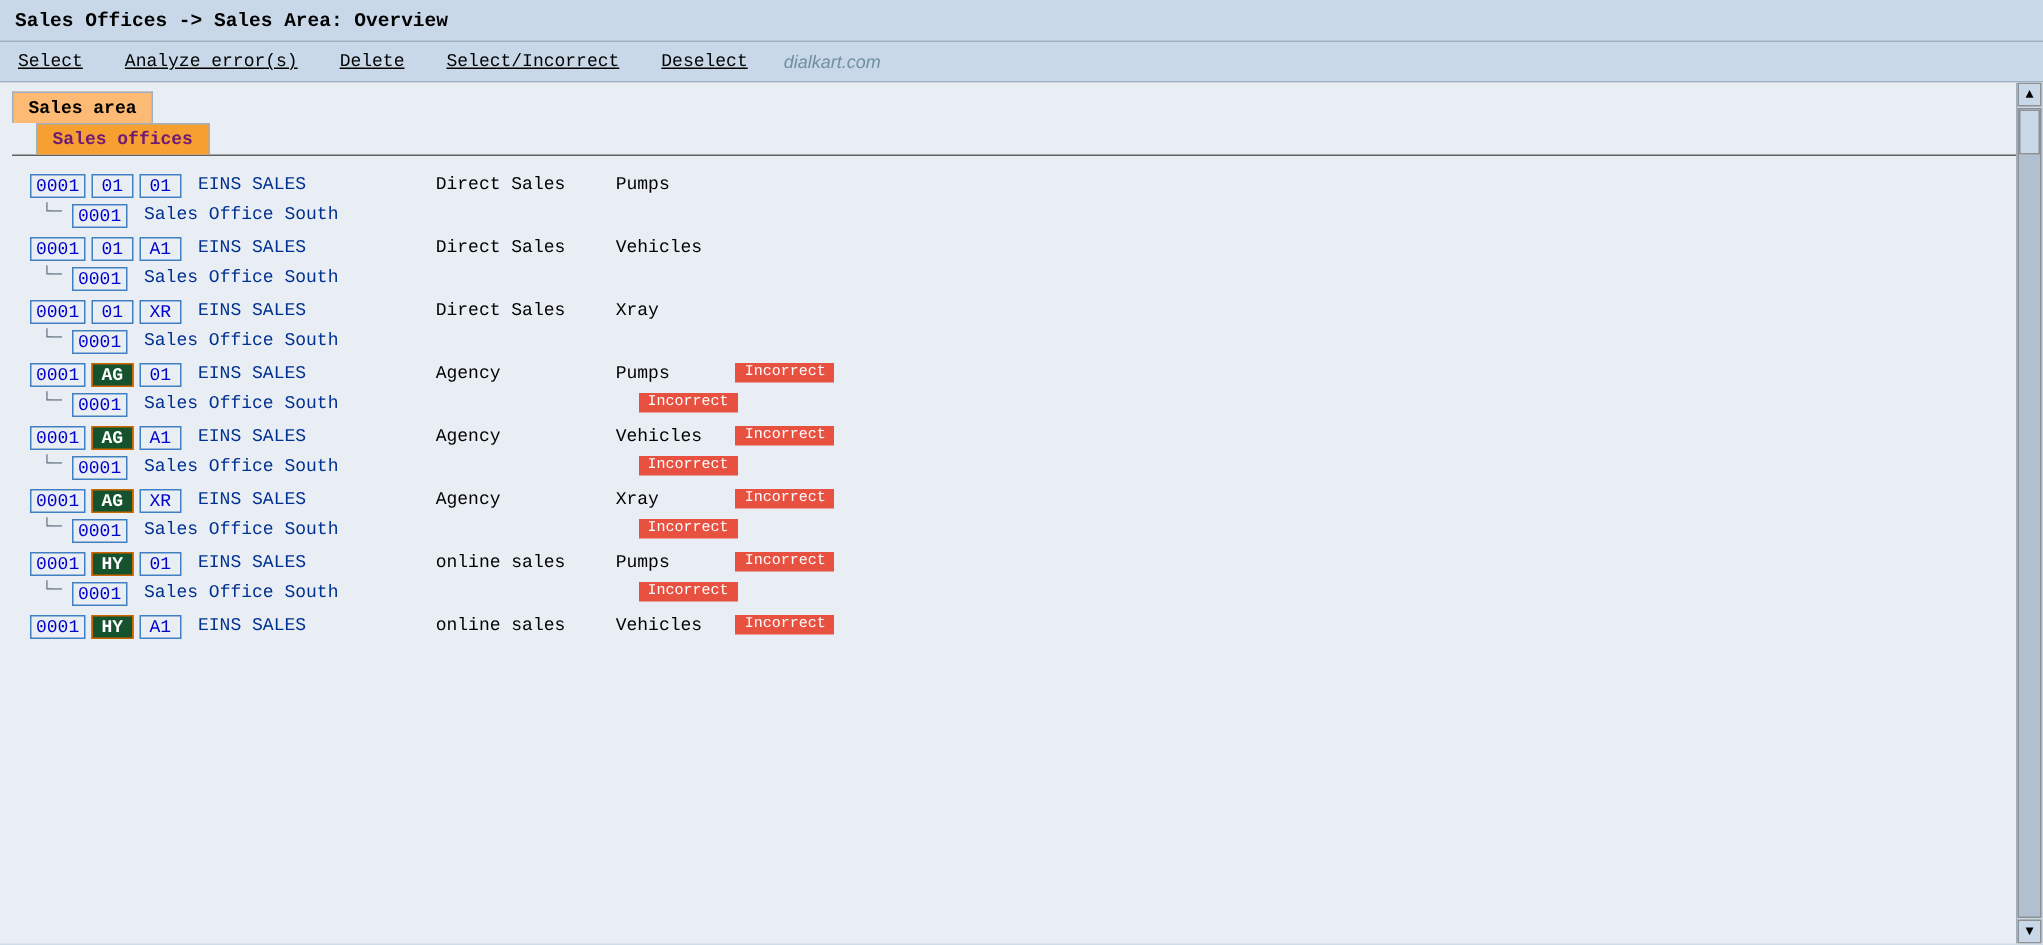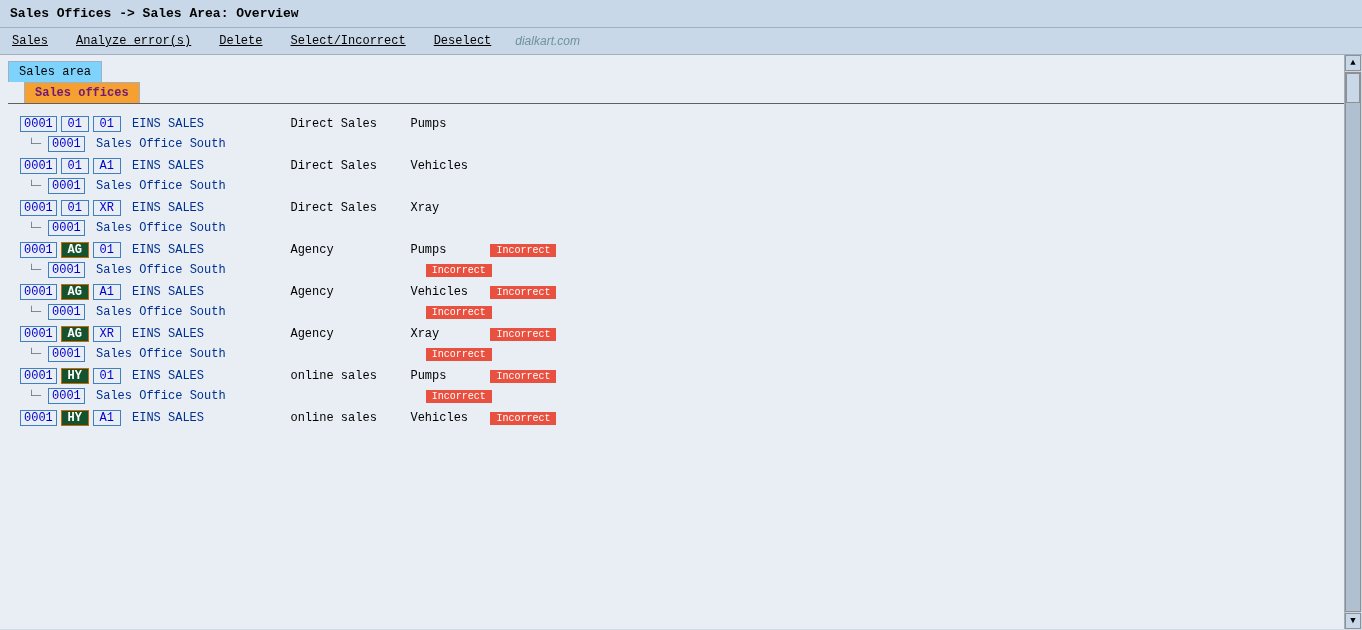--- a/index.html
+++ b/index.html
@@ -65,23 +65,23 @@
     }
     .tab {
       padding: 3px 10px;
       font-size: 12px;
       font-family: 'Courier New', Courier, monospace;
       cursor: pointer;
       border: 1px solid #a0b0c0;
       border-bottom: none;
     }
     .tab-sales-area {
-      background: #7dd3fc;
-      color: #000;
-      font-weight: normal;
+      background: #fdba74;
+      color: #000;
+      font-weight: bold;
     }
     .tab-sales-offices {
       background: #f5a030;
       color: #701a75;
       font-weight: bold;
       margin-left: 16px;
     }
     .divider-line {
       border-bottom: 1px solid #606060;
       margin: 0 8px 6px 8px;
@@ -89,21 +89,21 @@
     .table-area {
       padding: 4px 8px;
       overflow-y: auto;
       height: calc(100% - 60px);
     }
     .entry-group {
       margin-bottom: 2px;
     }
     .entry-row {
       display: flex;
-      align-items: center;
+      align-items: flex-start;
       padding: 2px 12px;
       min-height: 20px;
     }
     .entry-row.main-row {
       gap: 0;
     }
     .entry-row.sub-row {
       padding-left: 20px;
       gap: 0;
     }
@@ -195,21 +195,21 @@
     }
   </style>
 </head>
 <body>
 
 <div class="title-bar">
   <span>Sales Offices -&gt; Sales Area: Overview</span>
 </div>
 
 <div class="toolbar">
-  <button class="toolbar-btn">Sales</button>
+  <button class="toolbar-btn">Select</button>
   <button class="toolbar-btn">Analyze error(s)</button>
   <button class="toolbar-btn">Delete</button>
   <button class="toolbar-btn">Select/Incorrect</button>
   <button class="toolbar-btn">Deselect</button>
   <span class="watermark">dialkart.com</span>
 </div>
 
 <div class="main-content">
   <div class="content-area">
     <div class="tabs-header">

